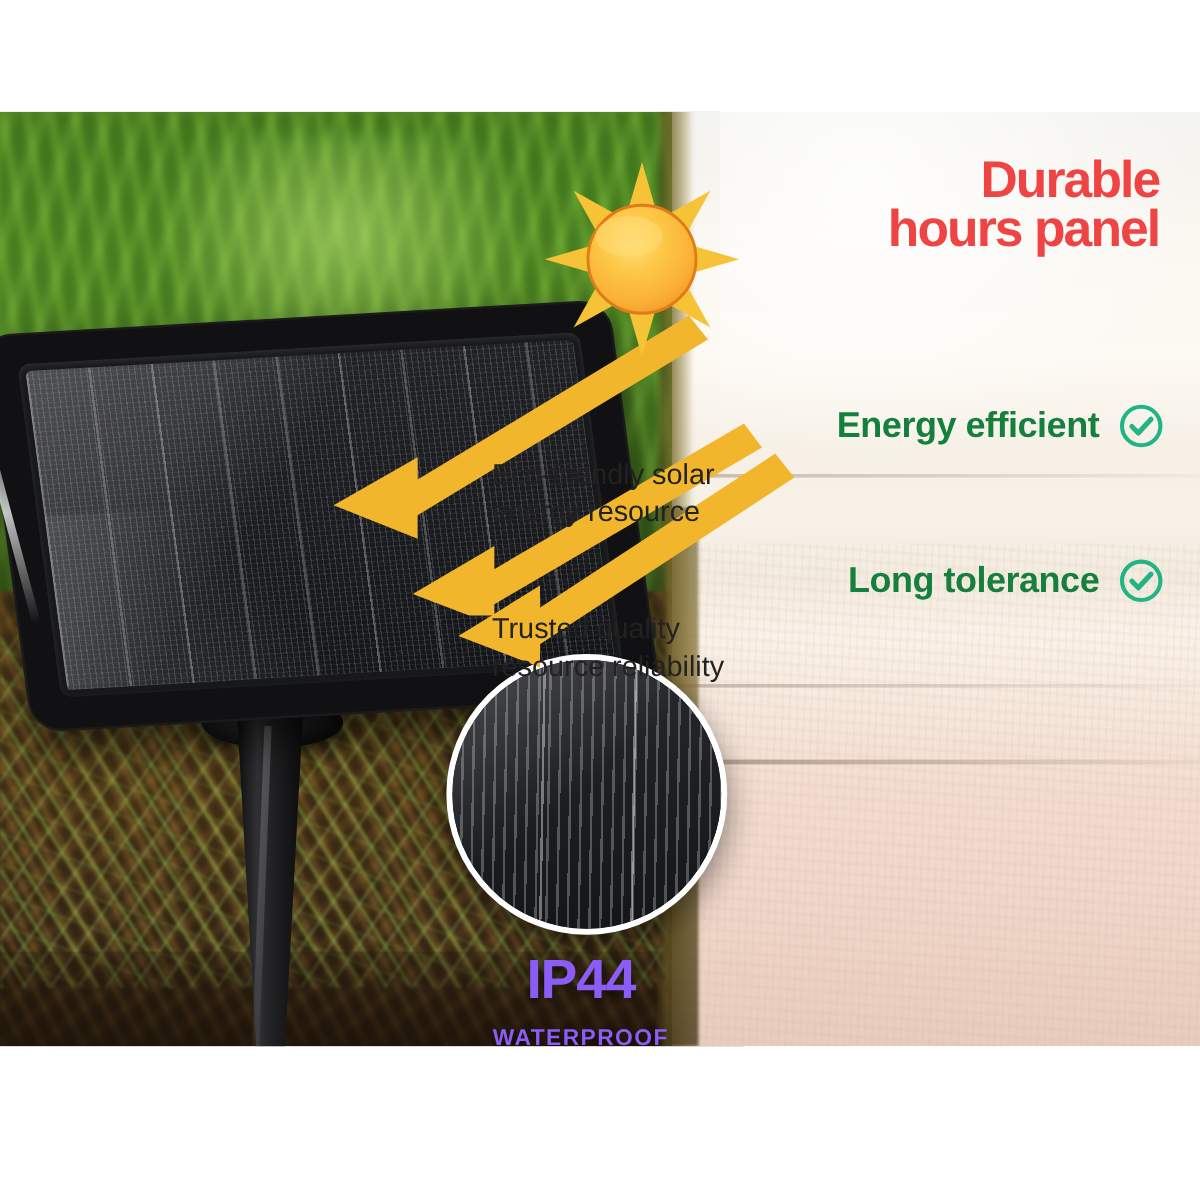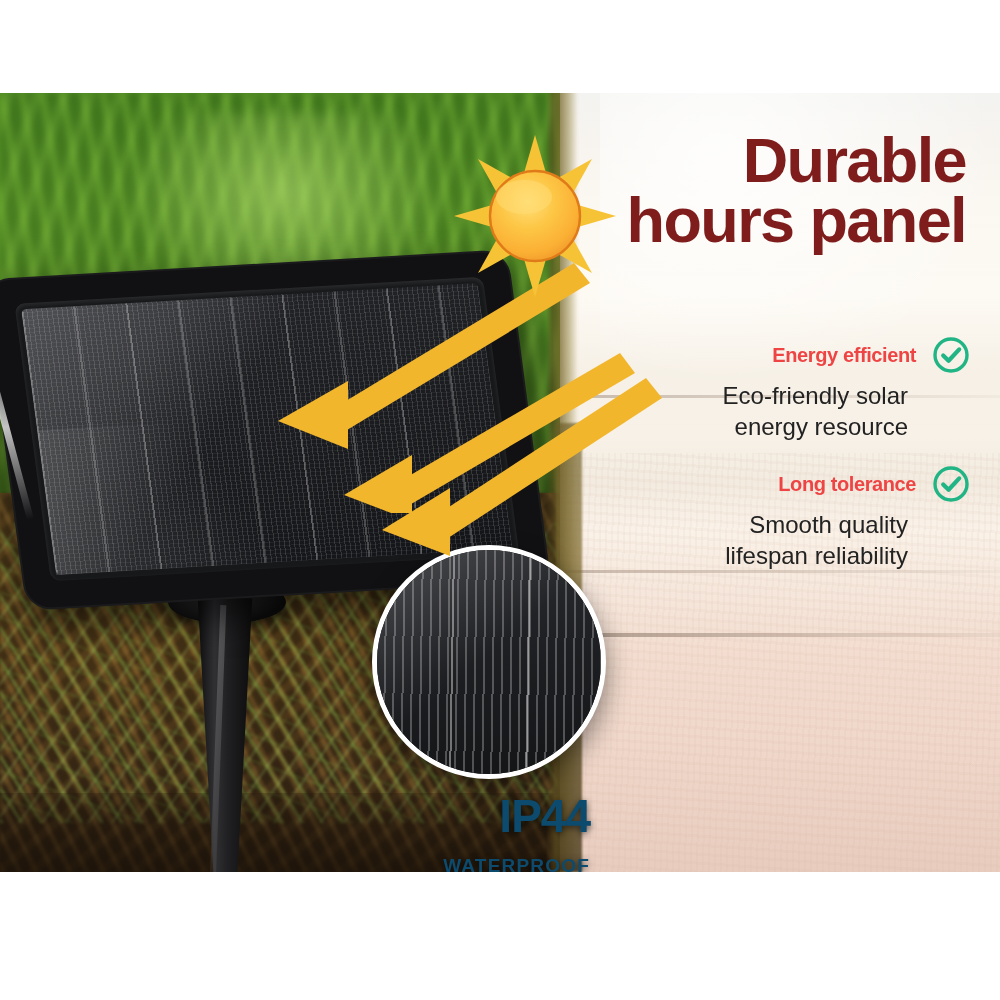--- a/index.html
+++ b/index.html
@@ -131,37 +131,37 @@
     background:linear-gradient(140deg,rgba(255,255,255,.16),rgba(255,255,255,0) 48%);}
 
   
   .sun{position:absolute;left:452px;top:133px;width:166px;height:166px;}
 
   
   .arrows{position:absolute;left:230px;top:160px;width:420px;height:260px;}
 
   
   .heading{position:absolute;right:34px;top:130px;width:620px;text-align:right;
-    font-weight:800;font-size:63px;line-height:.96;color:#7f1d1d;letter-spacing:-1.6px;}
+    font-weight:800;font-size:43px;line-height:.96;color:#ef4444;letter-spacing:-1.6px;}
   .heading .l2{display:block;}
 
   
   .features{position:absolute;right:30px;top:336px;width:560px;}
   .feature{position:relative;margin-bottom:23px;}
   .feat-head{display:flex;align-items:center;justify-content:flex-end;gap:16px;}
-  .feat-title{font-size:20px;font-weight:700;color:#ef4444;letter-spacing:-.4px;
+  .feat-title{font-size:30px;font-weight:700;color:#15803d;letter-spacing:-.4px;
     white-space:nowrap;}
   .check{width:38px;height:38px;flex:0 0 38px;}
-  .feat-sub{margin-top:7px;padding-right:62px;text-align:right;
+  .feat-sub{margin-top:7px;padding-right:62px;text-align:left;
     font-size:24px;line-height:1.28;color:#222222;font-weight:400;}
   .feat-sub div{white-space:nowrap;}
 
   
-  .ip44{position:absolute;left:378px;top:700px;width:212px;text-align:right;
-    color:#0c4a6e;text-shadow:0 2px 7px rgba(0,0,0,.65);}
+  .ip44{position:absolute;left:378px;top:700px;width:212px;text-align:center;
+    color:#8b5cf6;text-shadow:0 2px 7px rgba(0,0,0,.65);}
   .ip44-main{font-size:46px;font-weight:800;letter-spacing:-1px;line-height:1;}
   .ip44-sub{font-size:19px;font-weight:800;letter-spacing:1.2px;margin-top:16px;}
 
   
   .band-top{position:absolute;left:0;top:0;width:1000px;height:93px;background:#fff;}
   .band-bottom{position:absolute;left:0;top:872px;width:1000px;height:128px;background:#fff;}
 </style>
 </head>
 <body>
 
@@ -287,22 +287,22 @@
       <div class="feat-head">
         <div class="feat-title">Long tolerance</div>
         <span class="check">
           <svg width="38" height="38" viewBox="0 0 38 38">
             <circle cx="19" cy="19" r="16" fill="none" stroke="#21b484" stroke-width="3.4"></circle>
             <path d="M11.2 19.4 L16.6 24.8 L27.2 13.4" fill="none" stroke="#21b484" stroke-width="4.2" stroke-linecap="round" stroke-linejoin="round"></path>
           </svg>
         </span>
       </div>
       <div class="feat-sub">
-        <div>Smooth quality</div>
-        <div>lifespan reliability</div>
+        <div>Trusted quality</div>
+        <div>resource reliability</div>
       </div>
     </div>
 
   </div>
 
   <div class="band-top"></div>
   <div class="band-bottom"></div>
 
 </div>
 

